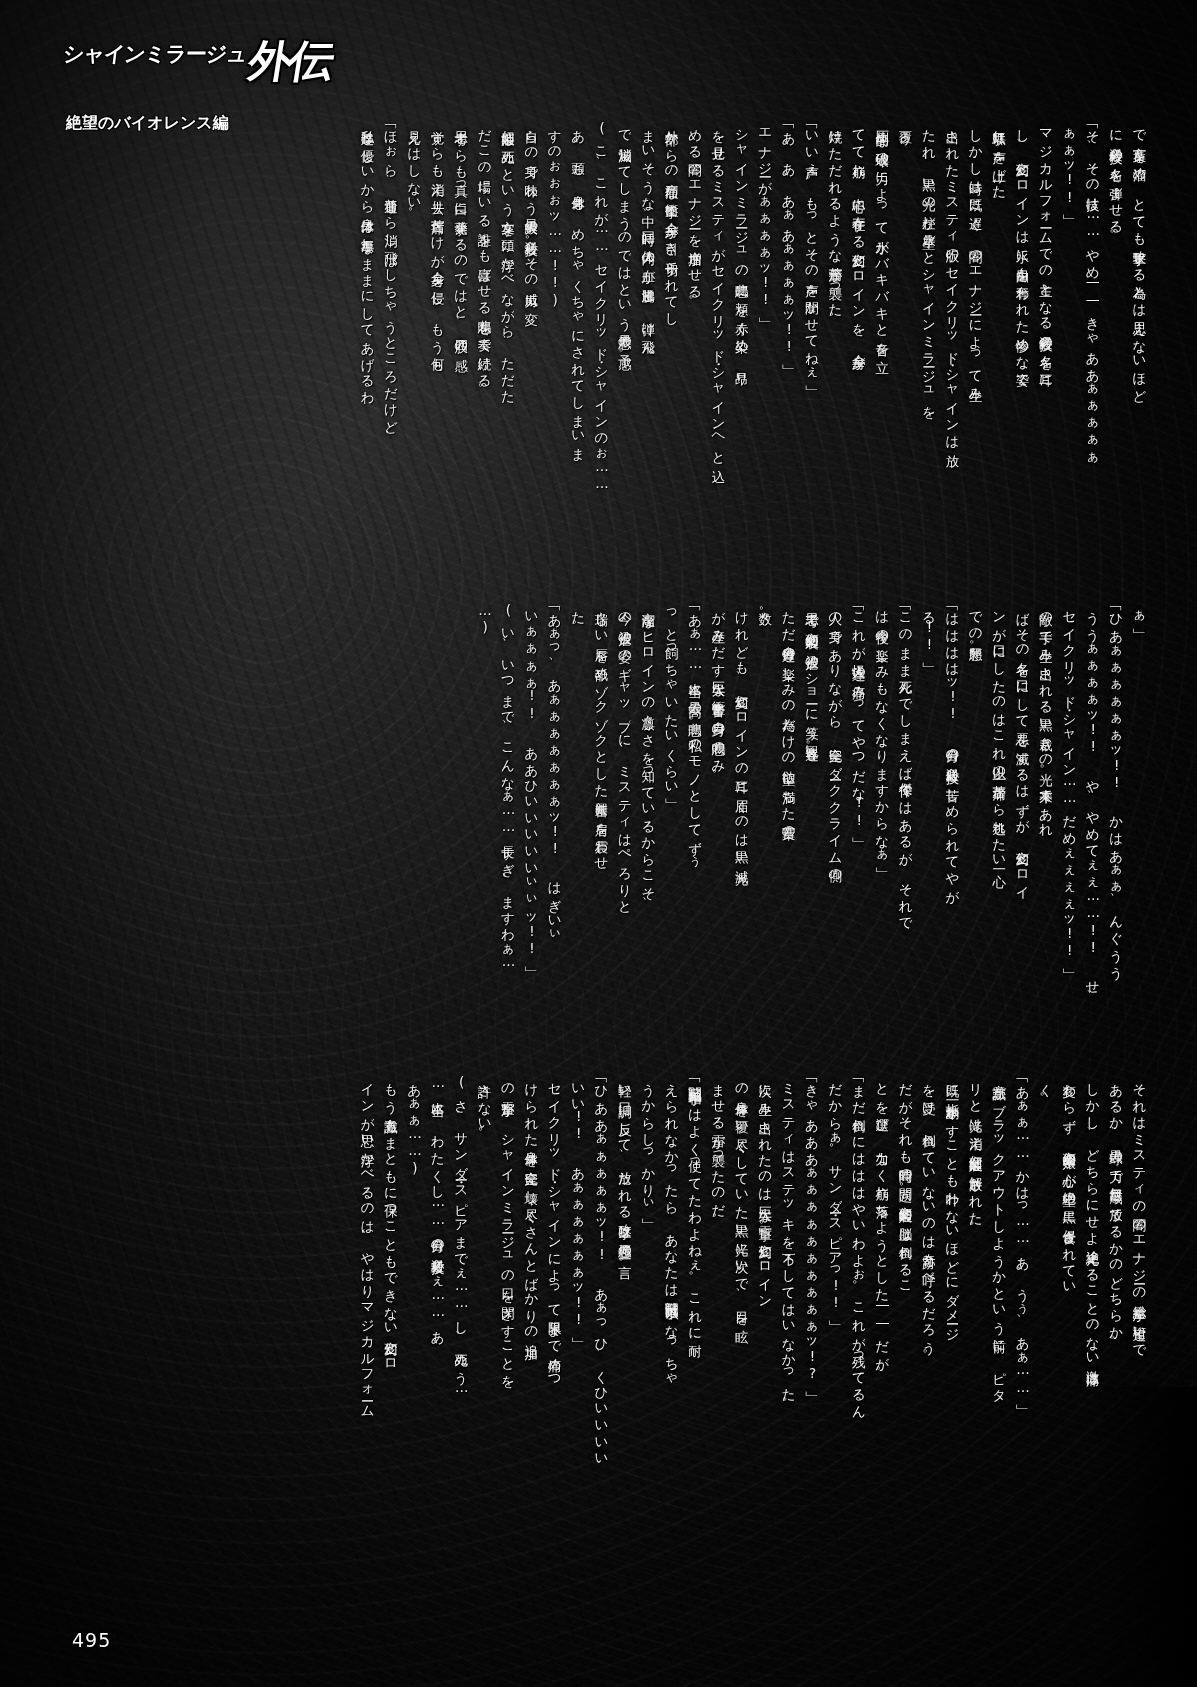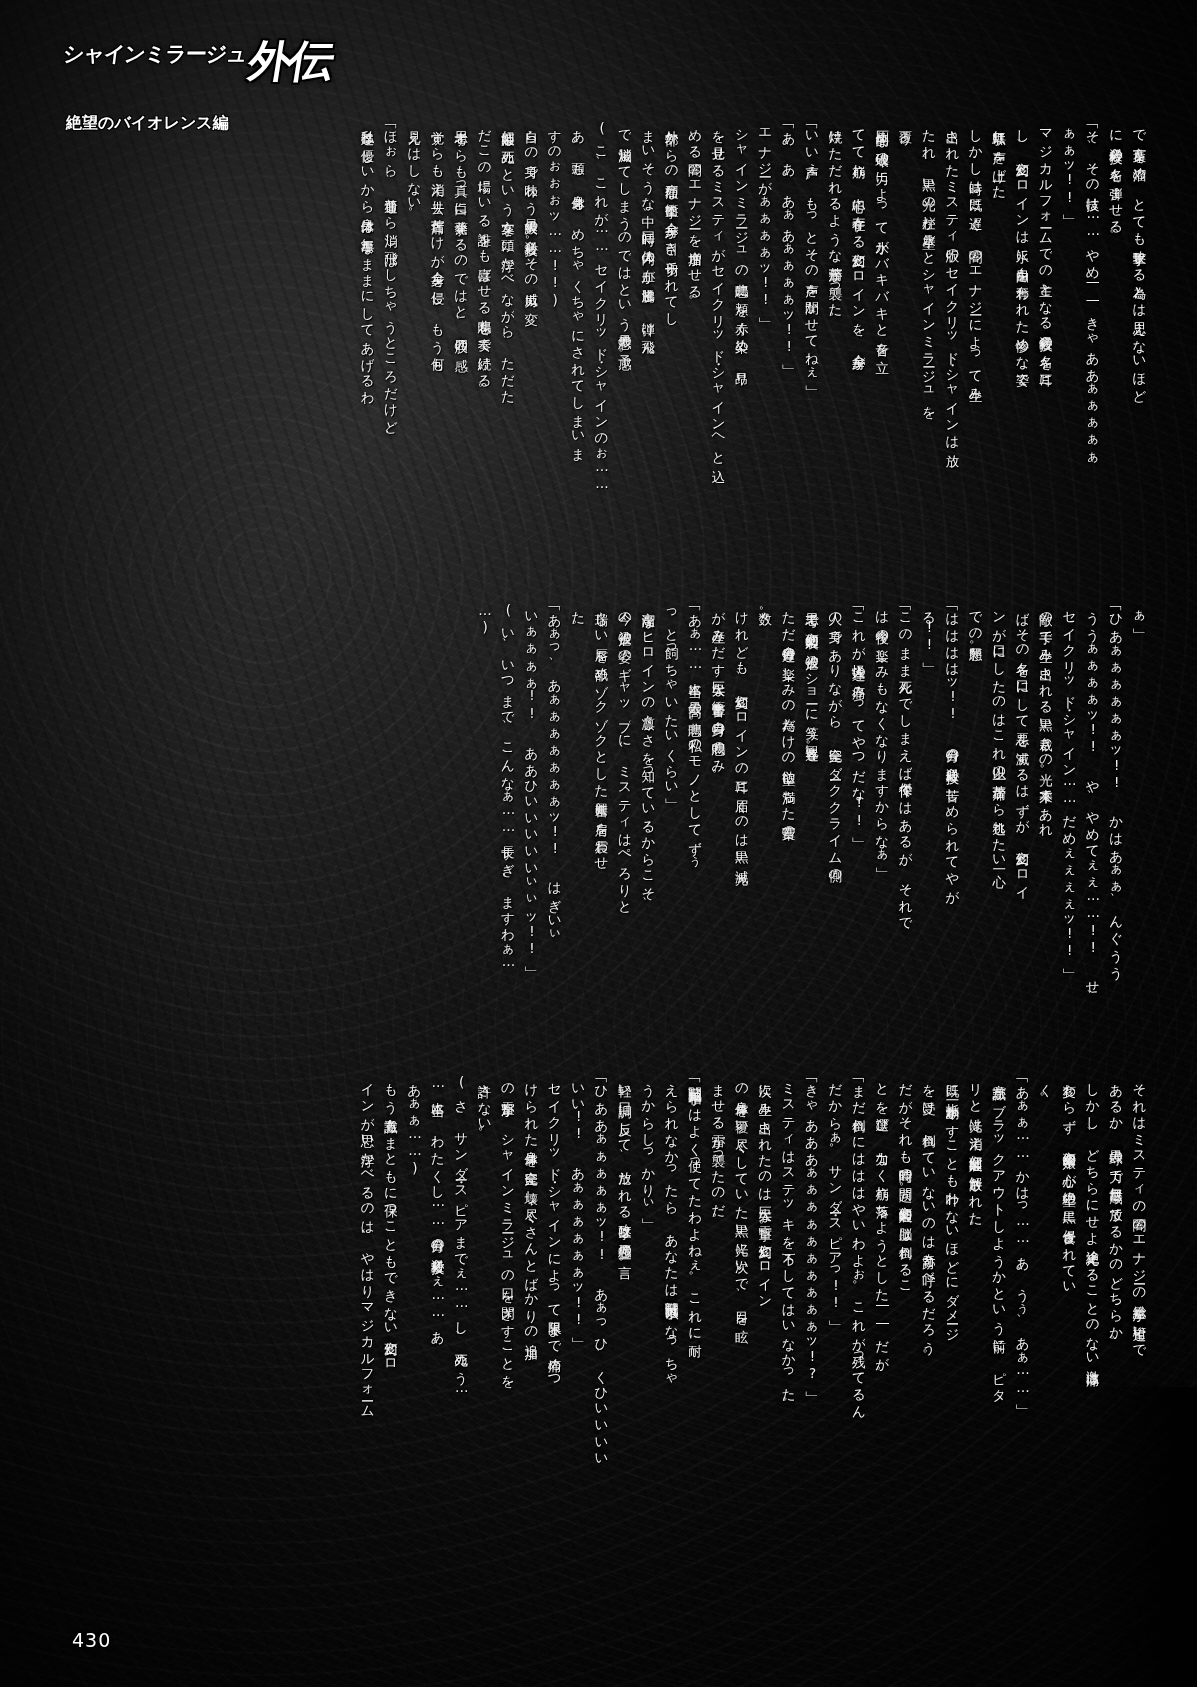--- a/index.html
+++ b/index.html
@@ -273,14 +273,14 @@
       <div class="vcol">(さ、サンダー・スピアまでぇ……し、死ぬう…</div>
       <div class="vcol">…本当に、わたくし……自分の必殺技でぇ……あ、</div>
       <div class="vcol">あぁぁ……)</div>
       <div class="vcol">もう意識もまともに保つこともできない変幻ヒロ</div>
       <div class="vcol">インが思い浮かべるのは、やはりマジカルフォーム</div>
     </div>
   </div>
 
   <div class="corner-block"></div>
   <div class="vignette"></div>
-  <div class="page-number">430</div>
+  <div class="page-number">495</div>
 </div>
 
 </body></html>

